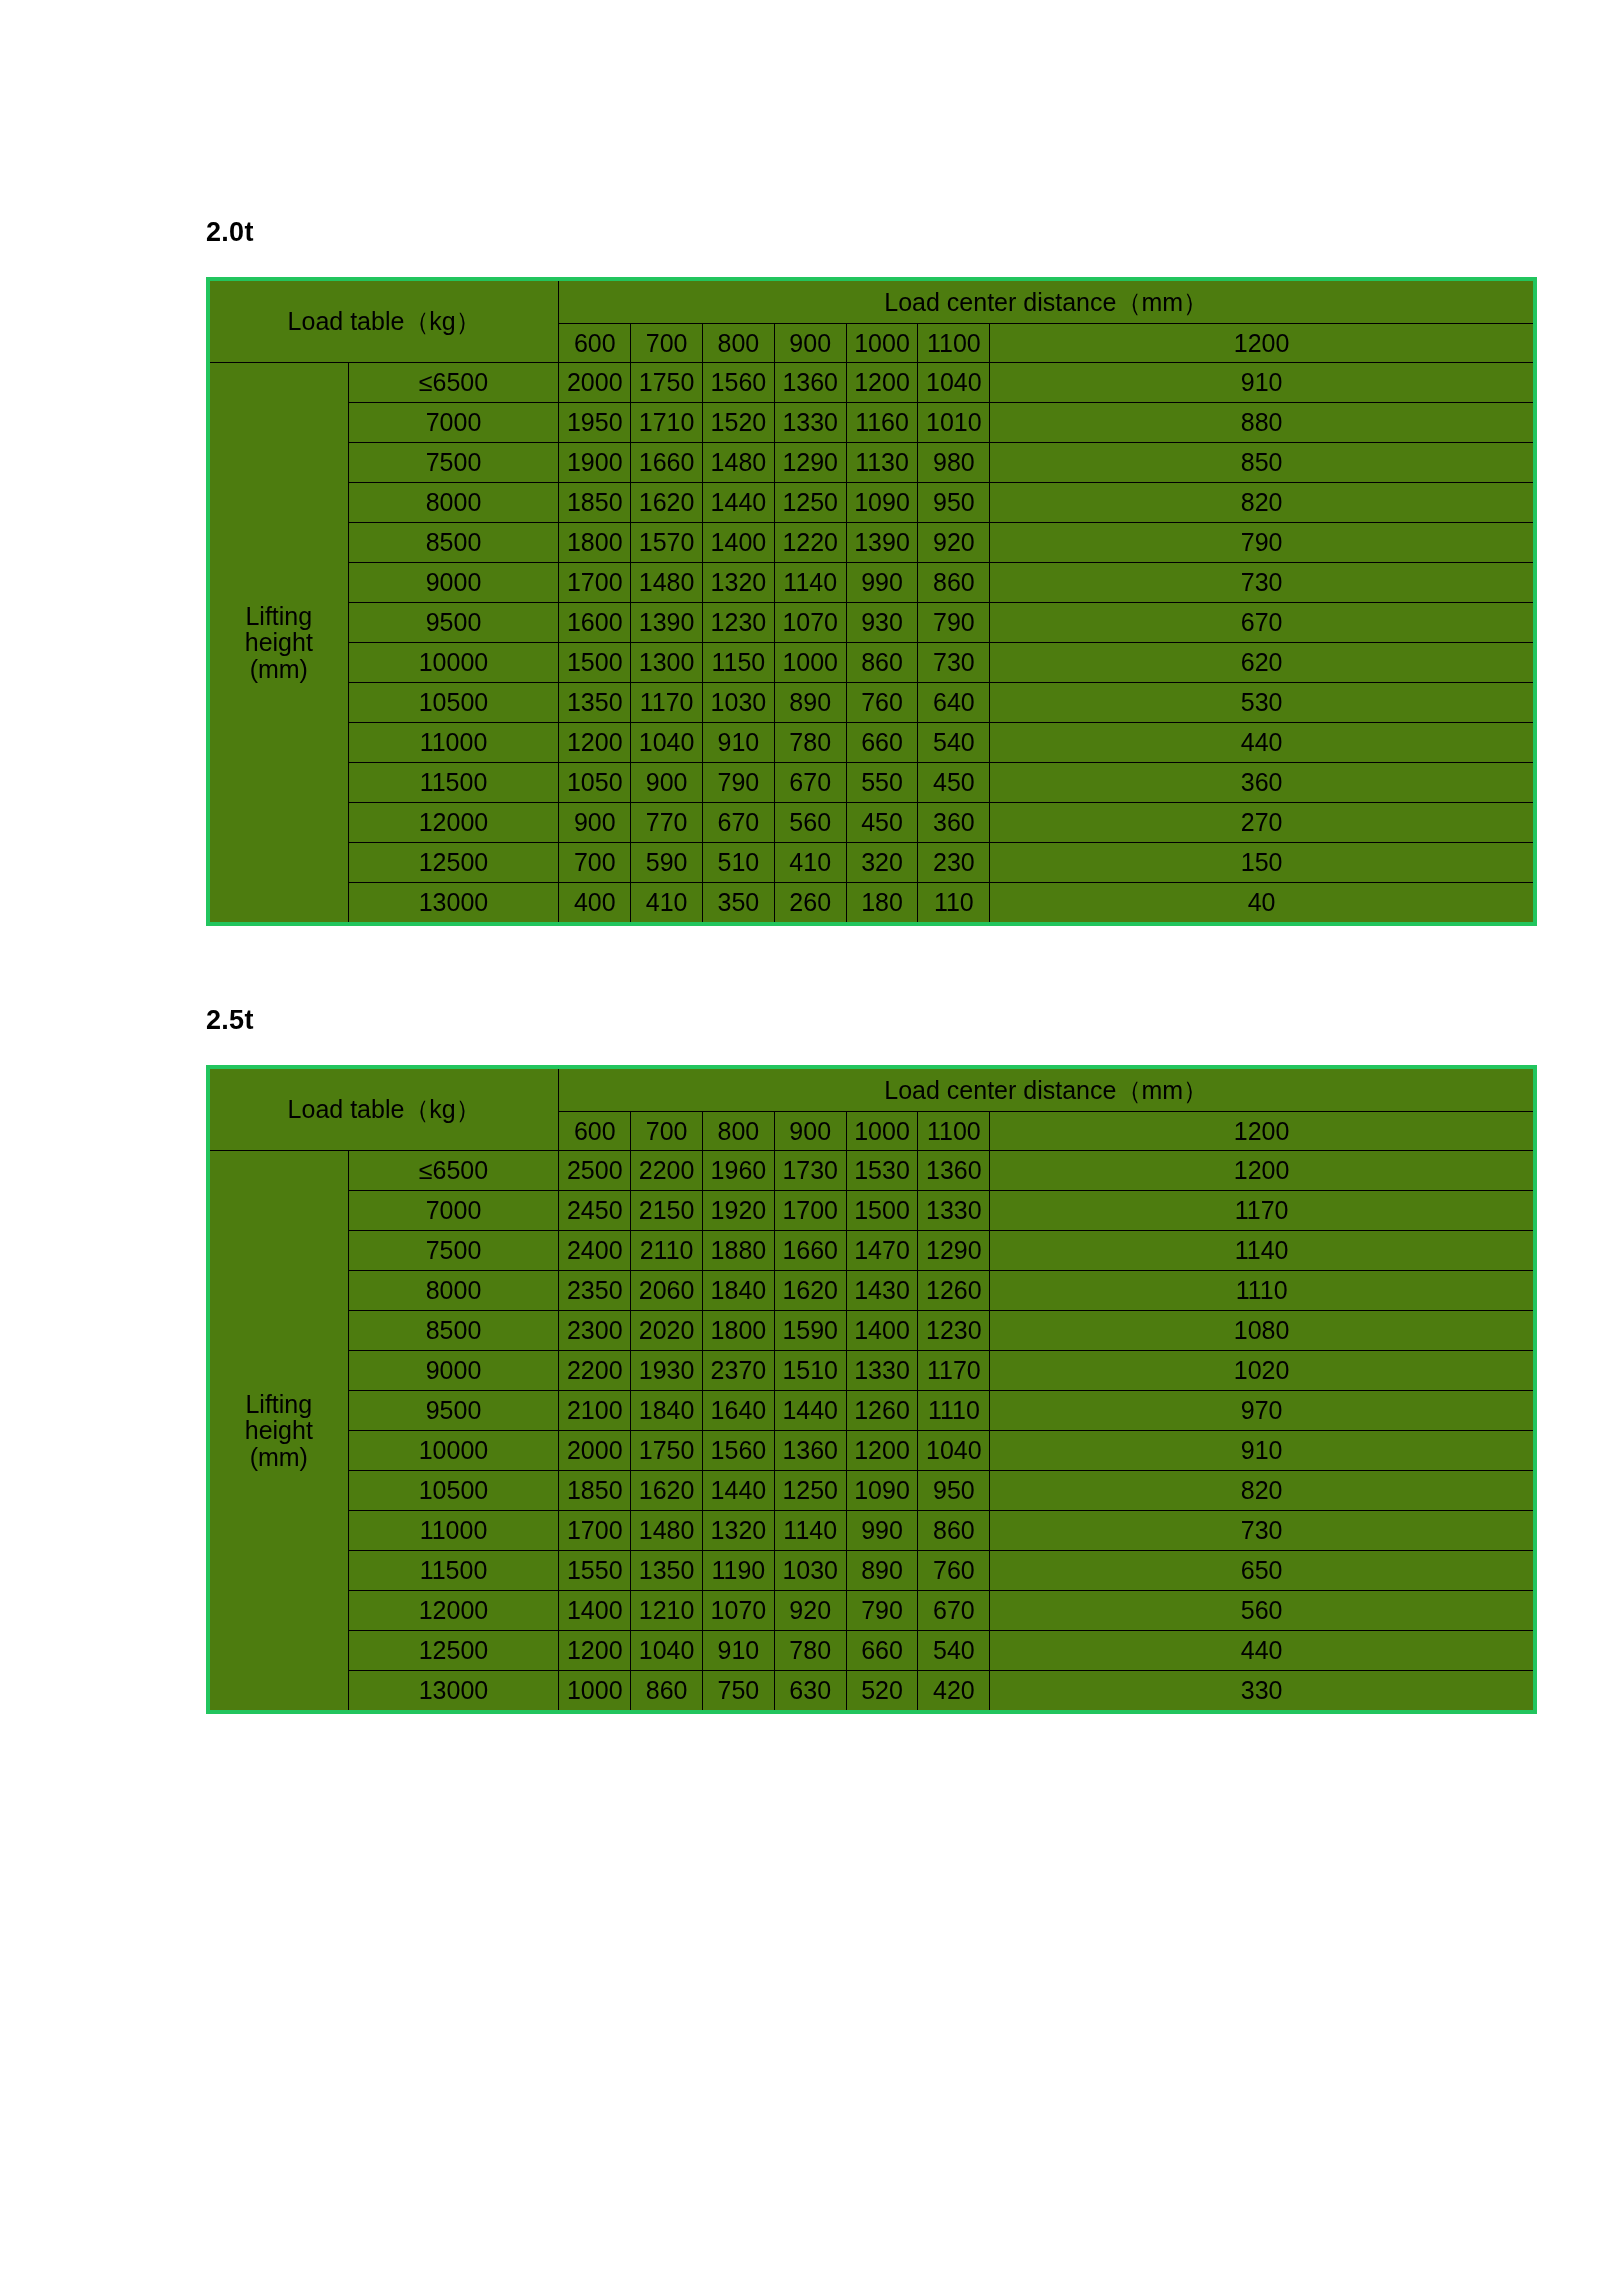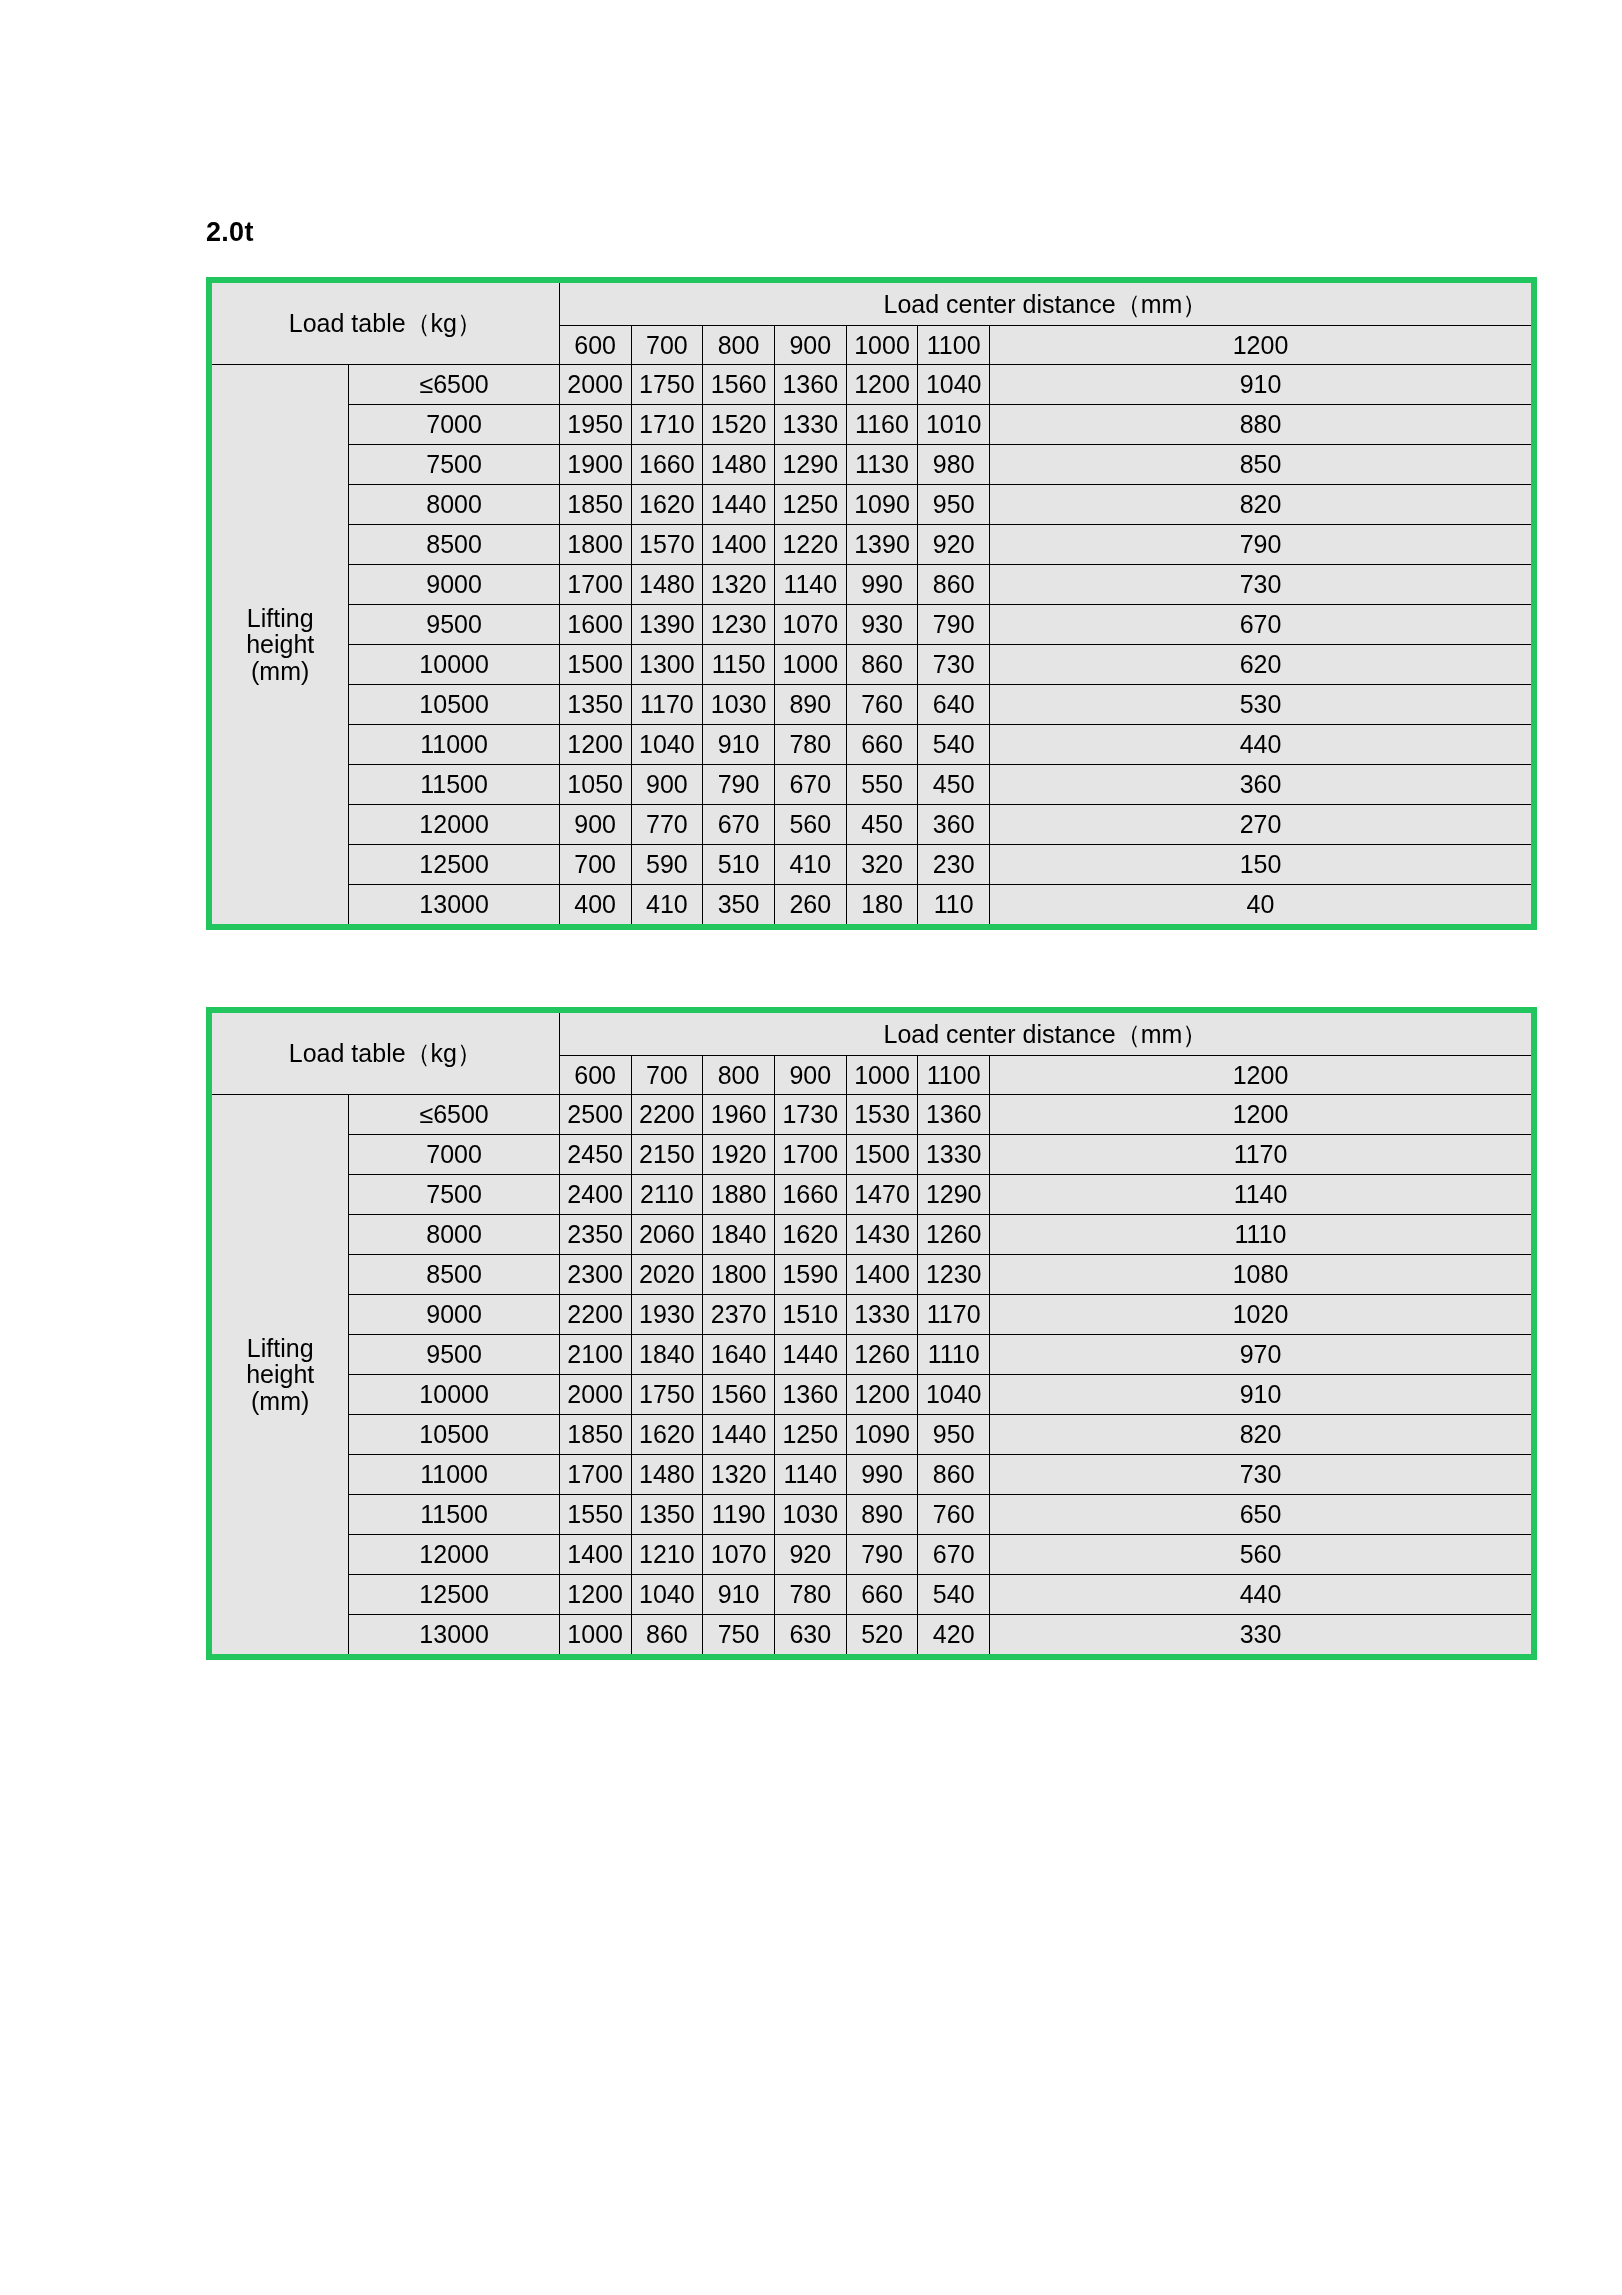--- a/index.html
+++ b/index.html
@@ -36,22 +36,22 @@
     letter-spacing: 0.3px;
     line-height: 1;
     margin: 0 0 31px 0;
     padding: 0;
   }
 
   table.load-table {
     border-collapse: collapse;
     table-layout: fixed;
     width: 1331px;
-    border: 6px solid #22c55e;
-    background: #e5e5e5;
+    border: 4px solid #22c55e;
+    background: #4d7c0f;
   }
   table.load-table td,
   table.load-table th {
     border: 1.4px solid #000;
     font-weight: normal;
     font-size: 25px;
     text-align: center;
     vertical-align: middle;
     padding: 0;
     line-height: 1.05;
@@ -269,20 +269,21 @@
           <td class="row-cell">260</td>
           <td class="row-cell">180</td>
           <td class="row-cell">110</td>
           <td class="row-cell">40</td>
         </tr>
       </tbody>
     </table>
   </div>
 
   <div class="section sec2">
+    <div class="tonnage-label">2.5t</div>
     <table class="load-table">
       <colgroup>
         <col class="c-lift">
           <col class="c-height">
         <col class="c-d">
           <col class="c-d">
           <col class="c-d">
           <col class="c-d">
         <col class="c-d">
           <col class="c-d">

